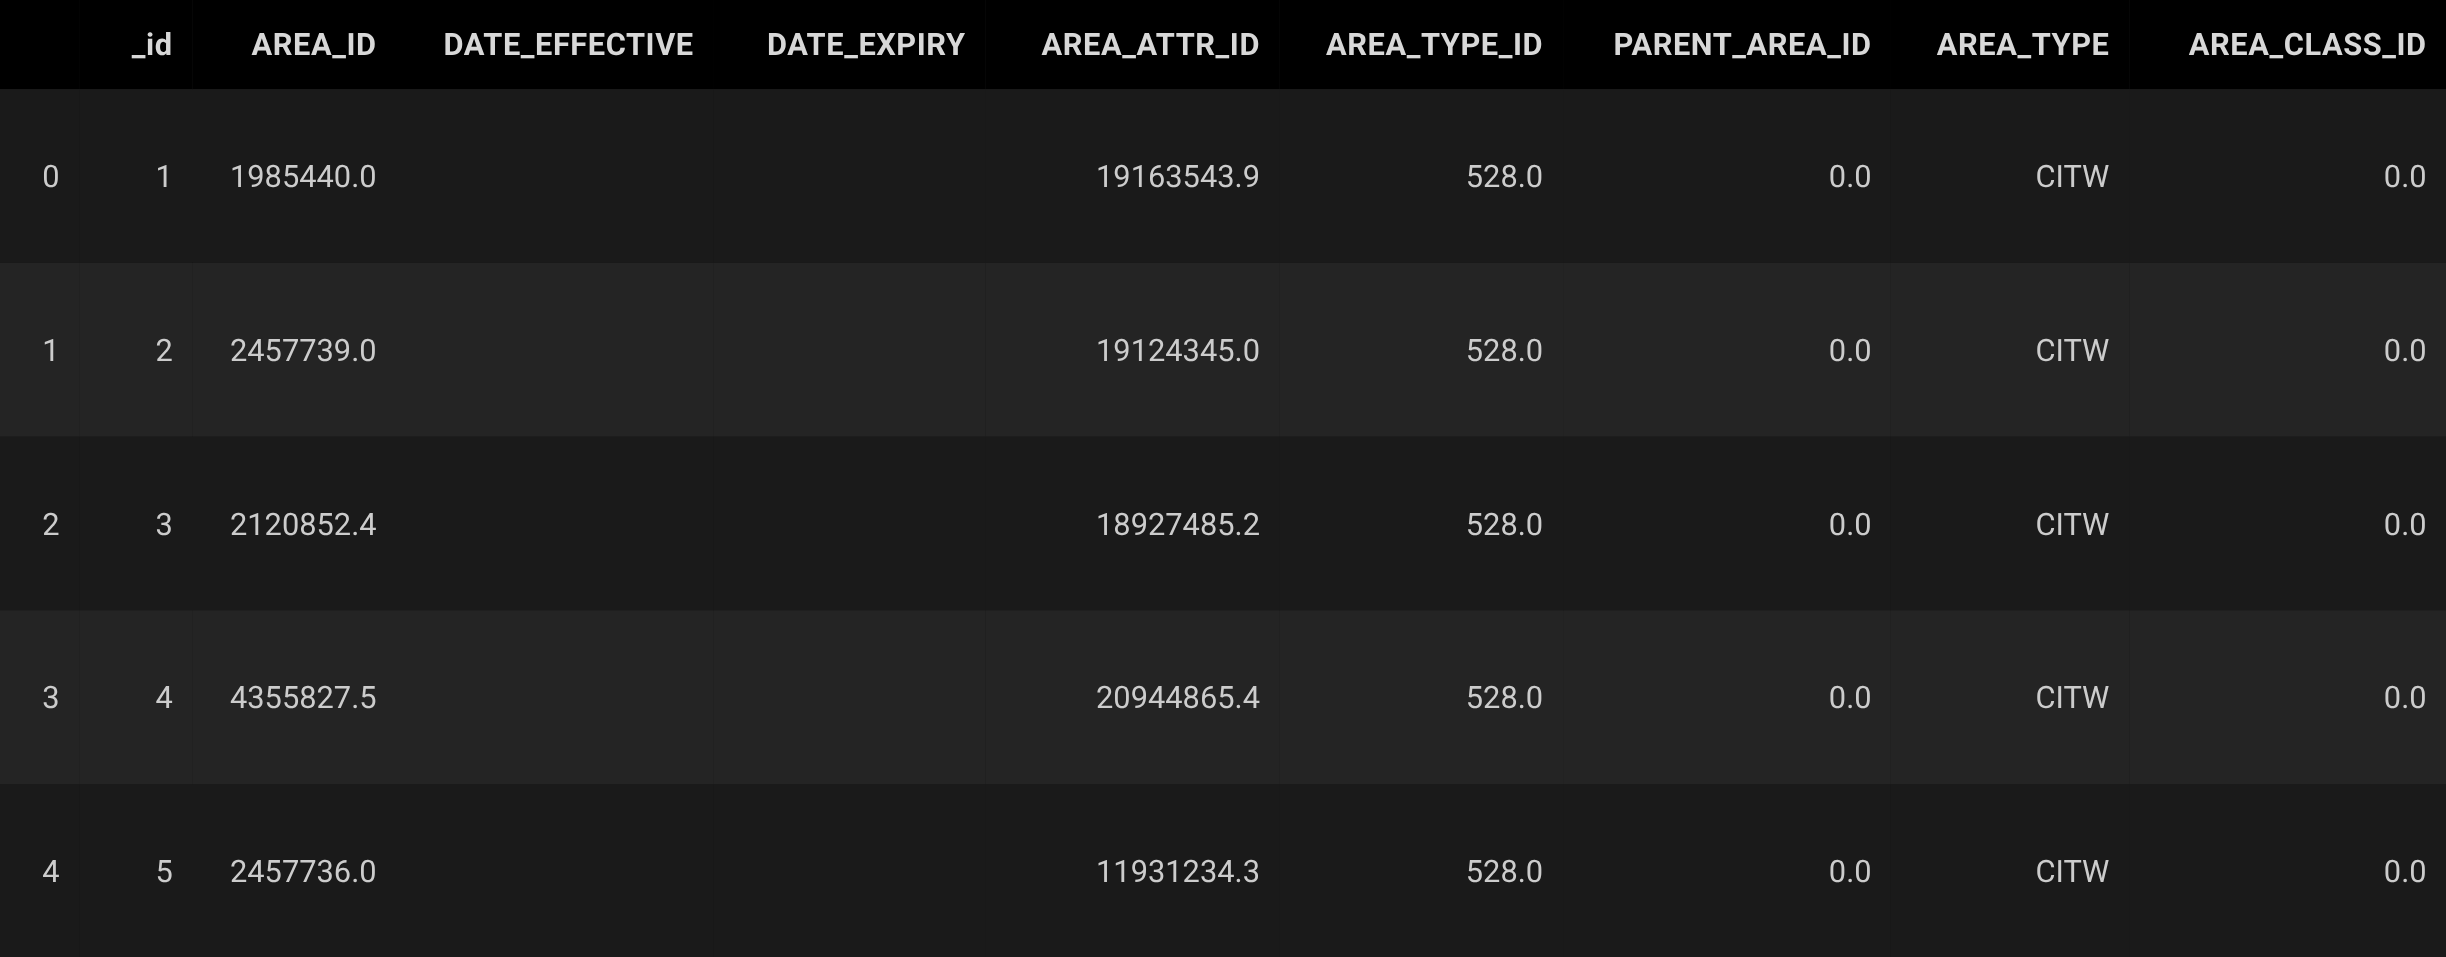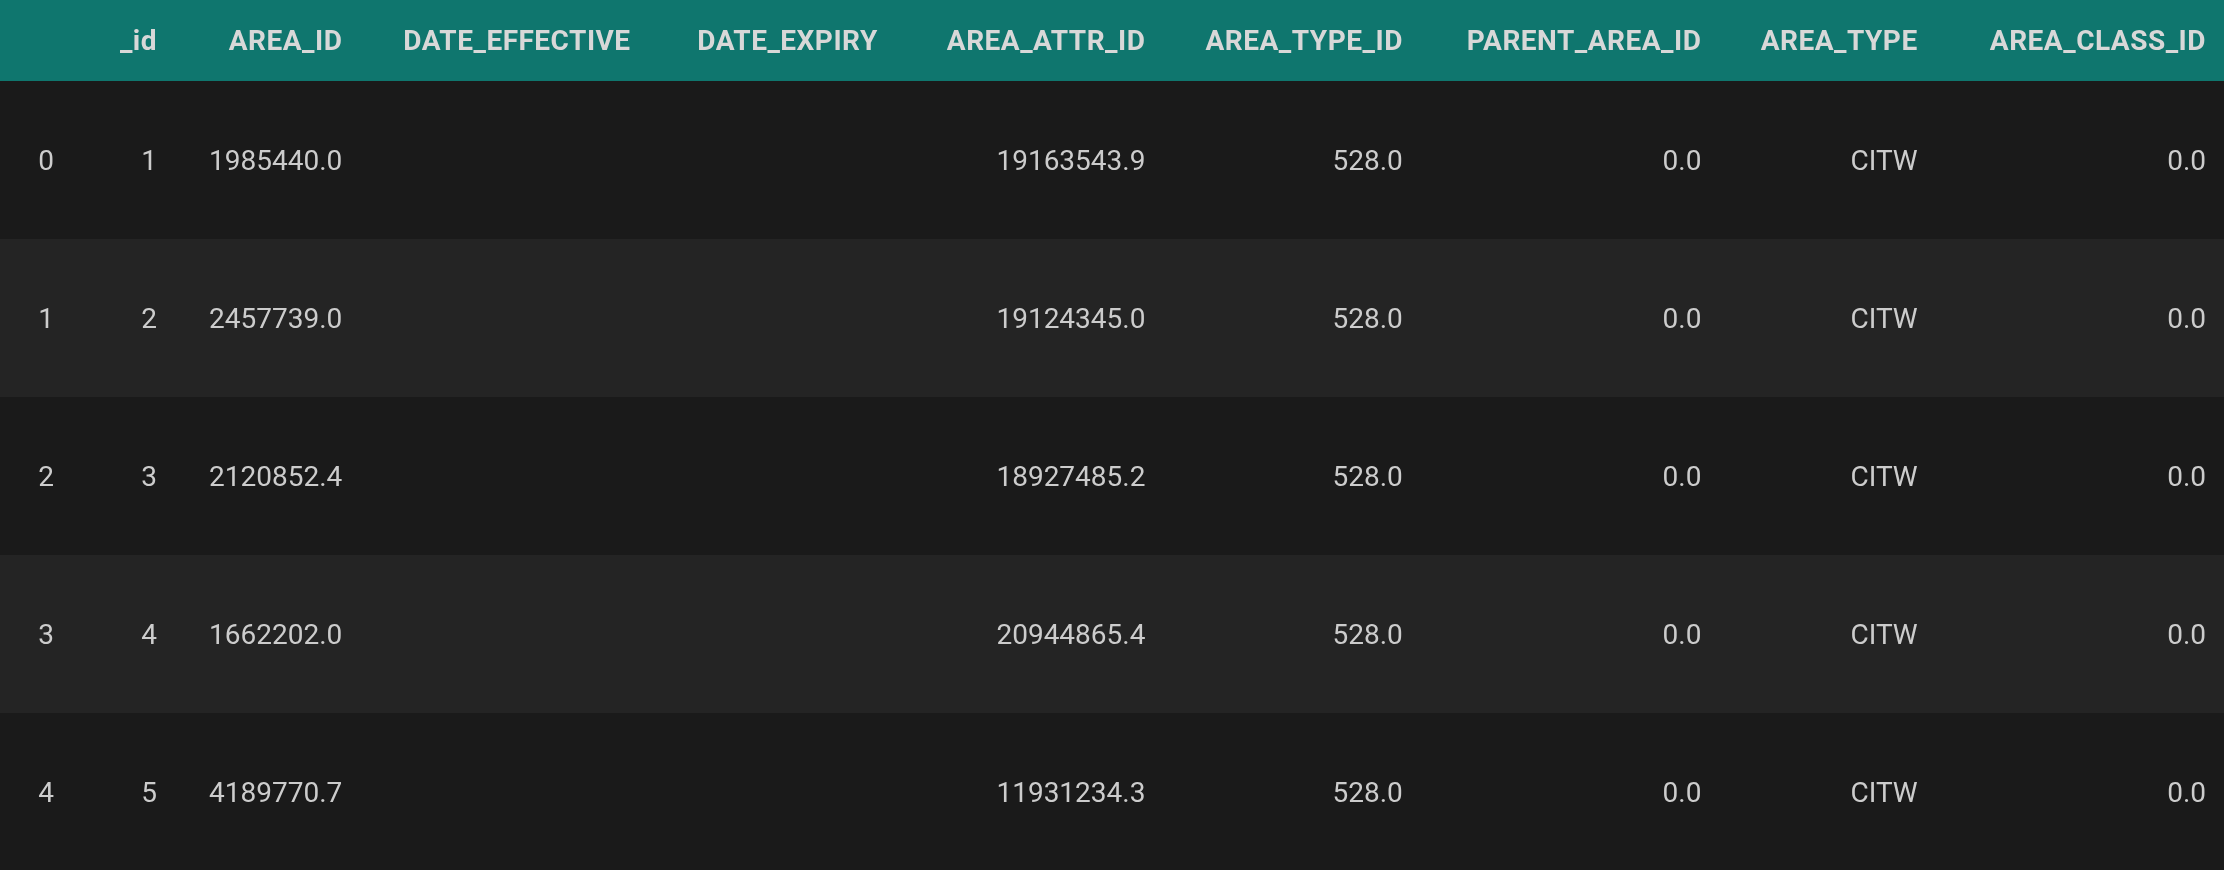--- a/index.html
+++ b/index.html
@@ -18,21 +18,21 @@
     .table-container {
       width: 100%;
       padding: 0;
     }
     table {
       width: 100%;
       border-collapse: collapse;
       table-layout: fixed;
     }
     thead tr {
-      background: #0f766e;
+      background: #000000;
     }
     th {
       font-size: 28px;
       font-weight: 700;
       color: #d8d8d8;
       text-align: right;
       padding: 24px 18px;
       white-space: nowrap;
       letter-spacing: 0.5px;
     }
@@ -126,33 +126,33 @@
         <td></td>
         <td>18927485.2</td>
         <td>528.0</td>
         <td>0.0</td>
         <td>CITW</td>
         <td>0.0</td>
       </tr>
       <tr>
         <td>3</td>
         <td>4</td>
-        <td>1662202.0</td>
+        <td>4355827.5</td>
         <td></td>
         <td></td>
         <td>20944865.4</td>
         <td>528.0</td>
         <td>0.0</td>
         <td>CITW</td>
         <td>0.0</td>
       </tr>
       <tr>
         <td>4</td>
         <td>5</td>
-        <td>4189770.7</td>
+        <td>2457736.0</td>
         <td></td>
         <td></td>
         <td>11931234.3</td>
         <td>528.0</td>
         <td>0.0</td>
         <td>CITW</td>
         <td>0.0</td>
       </tr>
     </tbody>
   </table>

